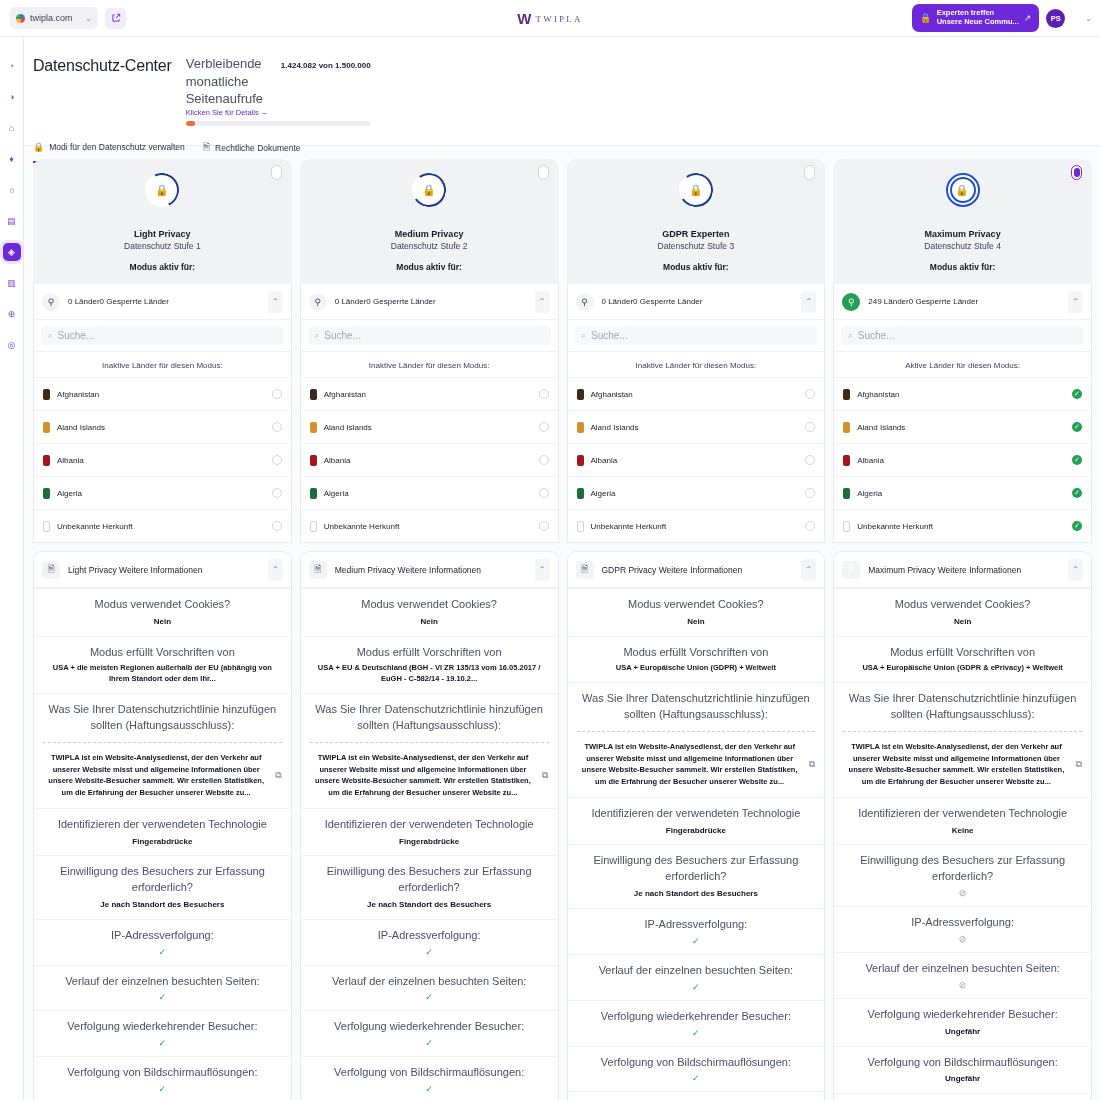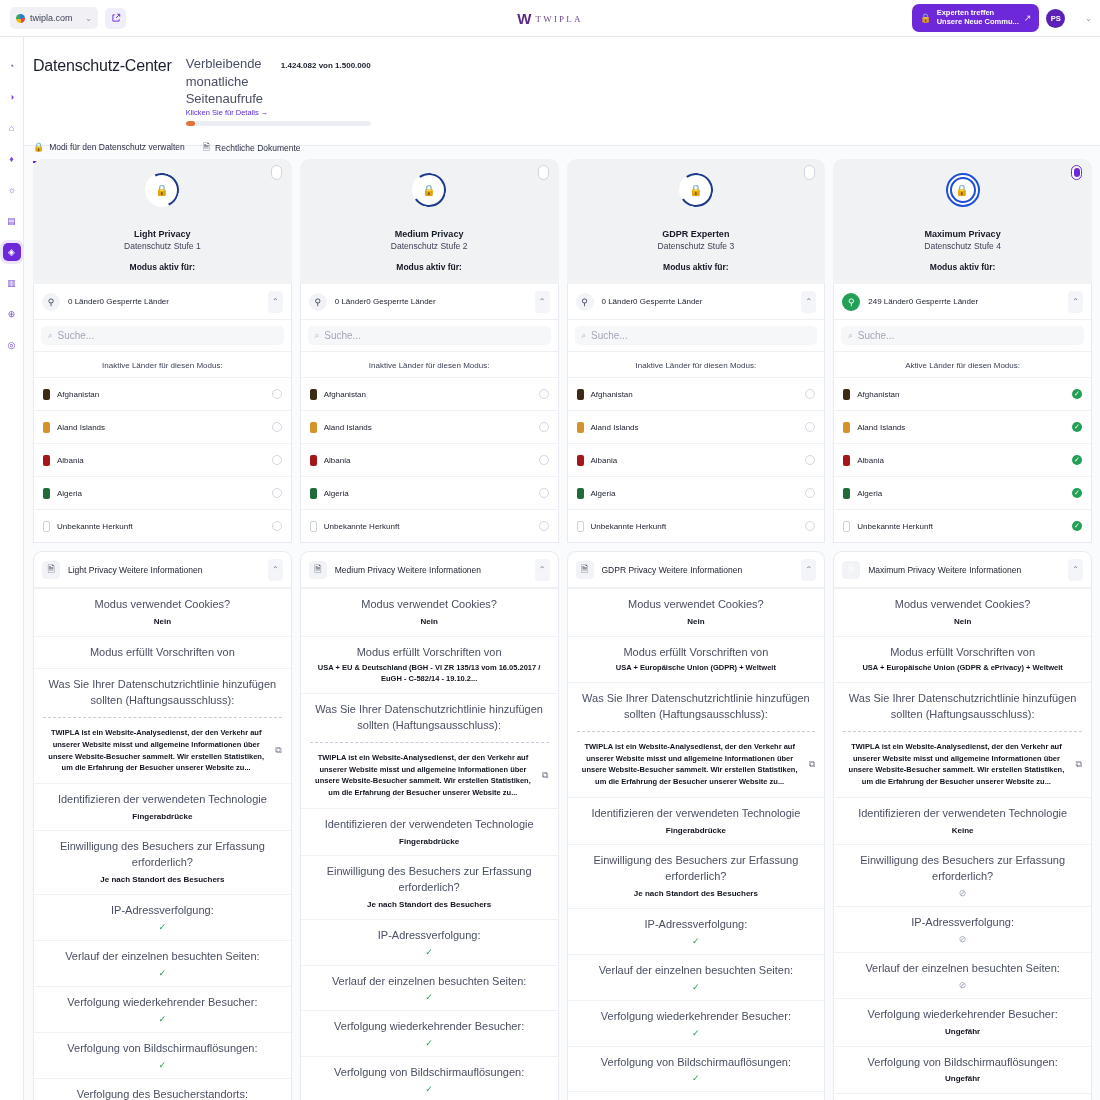--- a/index.html
+++ b/index.html
@@ -289,20 +289,21 @@
             <span class="badge-ic sq">🗎</span>    
             <span class="head-title">Light Privacy Weitere Informationen</span>    
             <span class="caret">⌃</span>  
           </div>  
           <div class="info-row">
             <div class="info-q">Modus verwendet Cookies?</div>
             <div class="info-a">Nein</div>
           </div>  
           <div class="info-row">
             <div class="info-q">Modus erfüllt Vorschriften von</div>
+            <div class="info-a small">USA + die meisten Regionen außerhalb der EU (abhängig von Ihrem Standort oder dem Ihr...</div>
           </div>  
           <div class="info-row">
             <div class="info-q">Was Sie Ihrer Datenschutzrichtlinie hinzufügen sollten (Haftungsausschluss):</div>
           </div>  
           <div class="dashed"></div>  
           <div class="disc-row">
             <div class="disc-text">TWIPLA ist ein Website-Analysedienst, der den Verkehr auf unserer Website misst und allgemeine Informationen über unsere Website-Besucher sammelt. Wir erstellen Statistiken, um die Erfahrung der Besucher unserer Website zu...</div>
             <span class="copy-ic">⧉</span>
           </div>  
           <div class="info-row">

